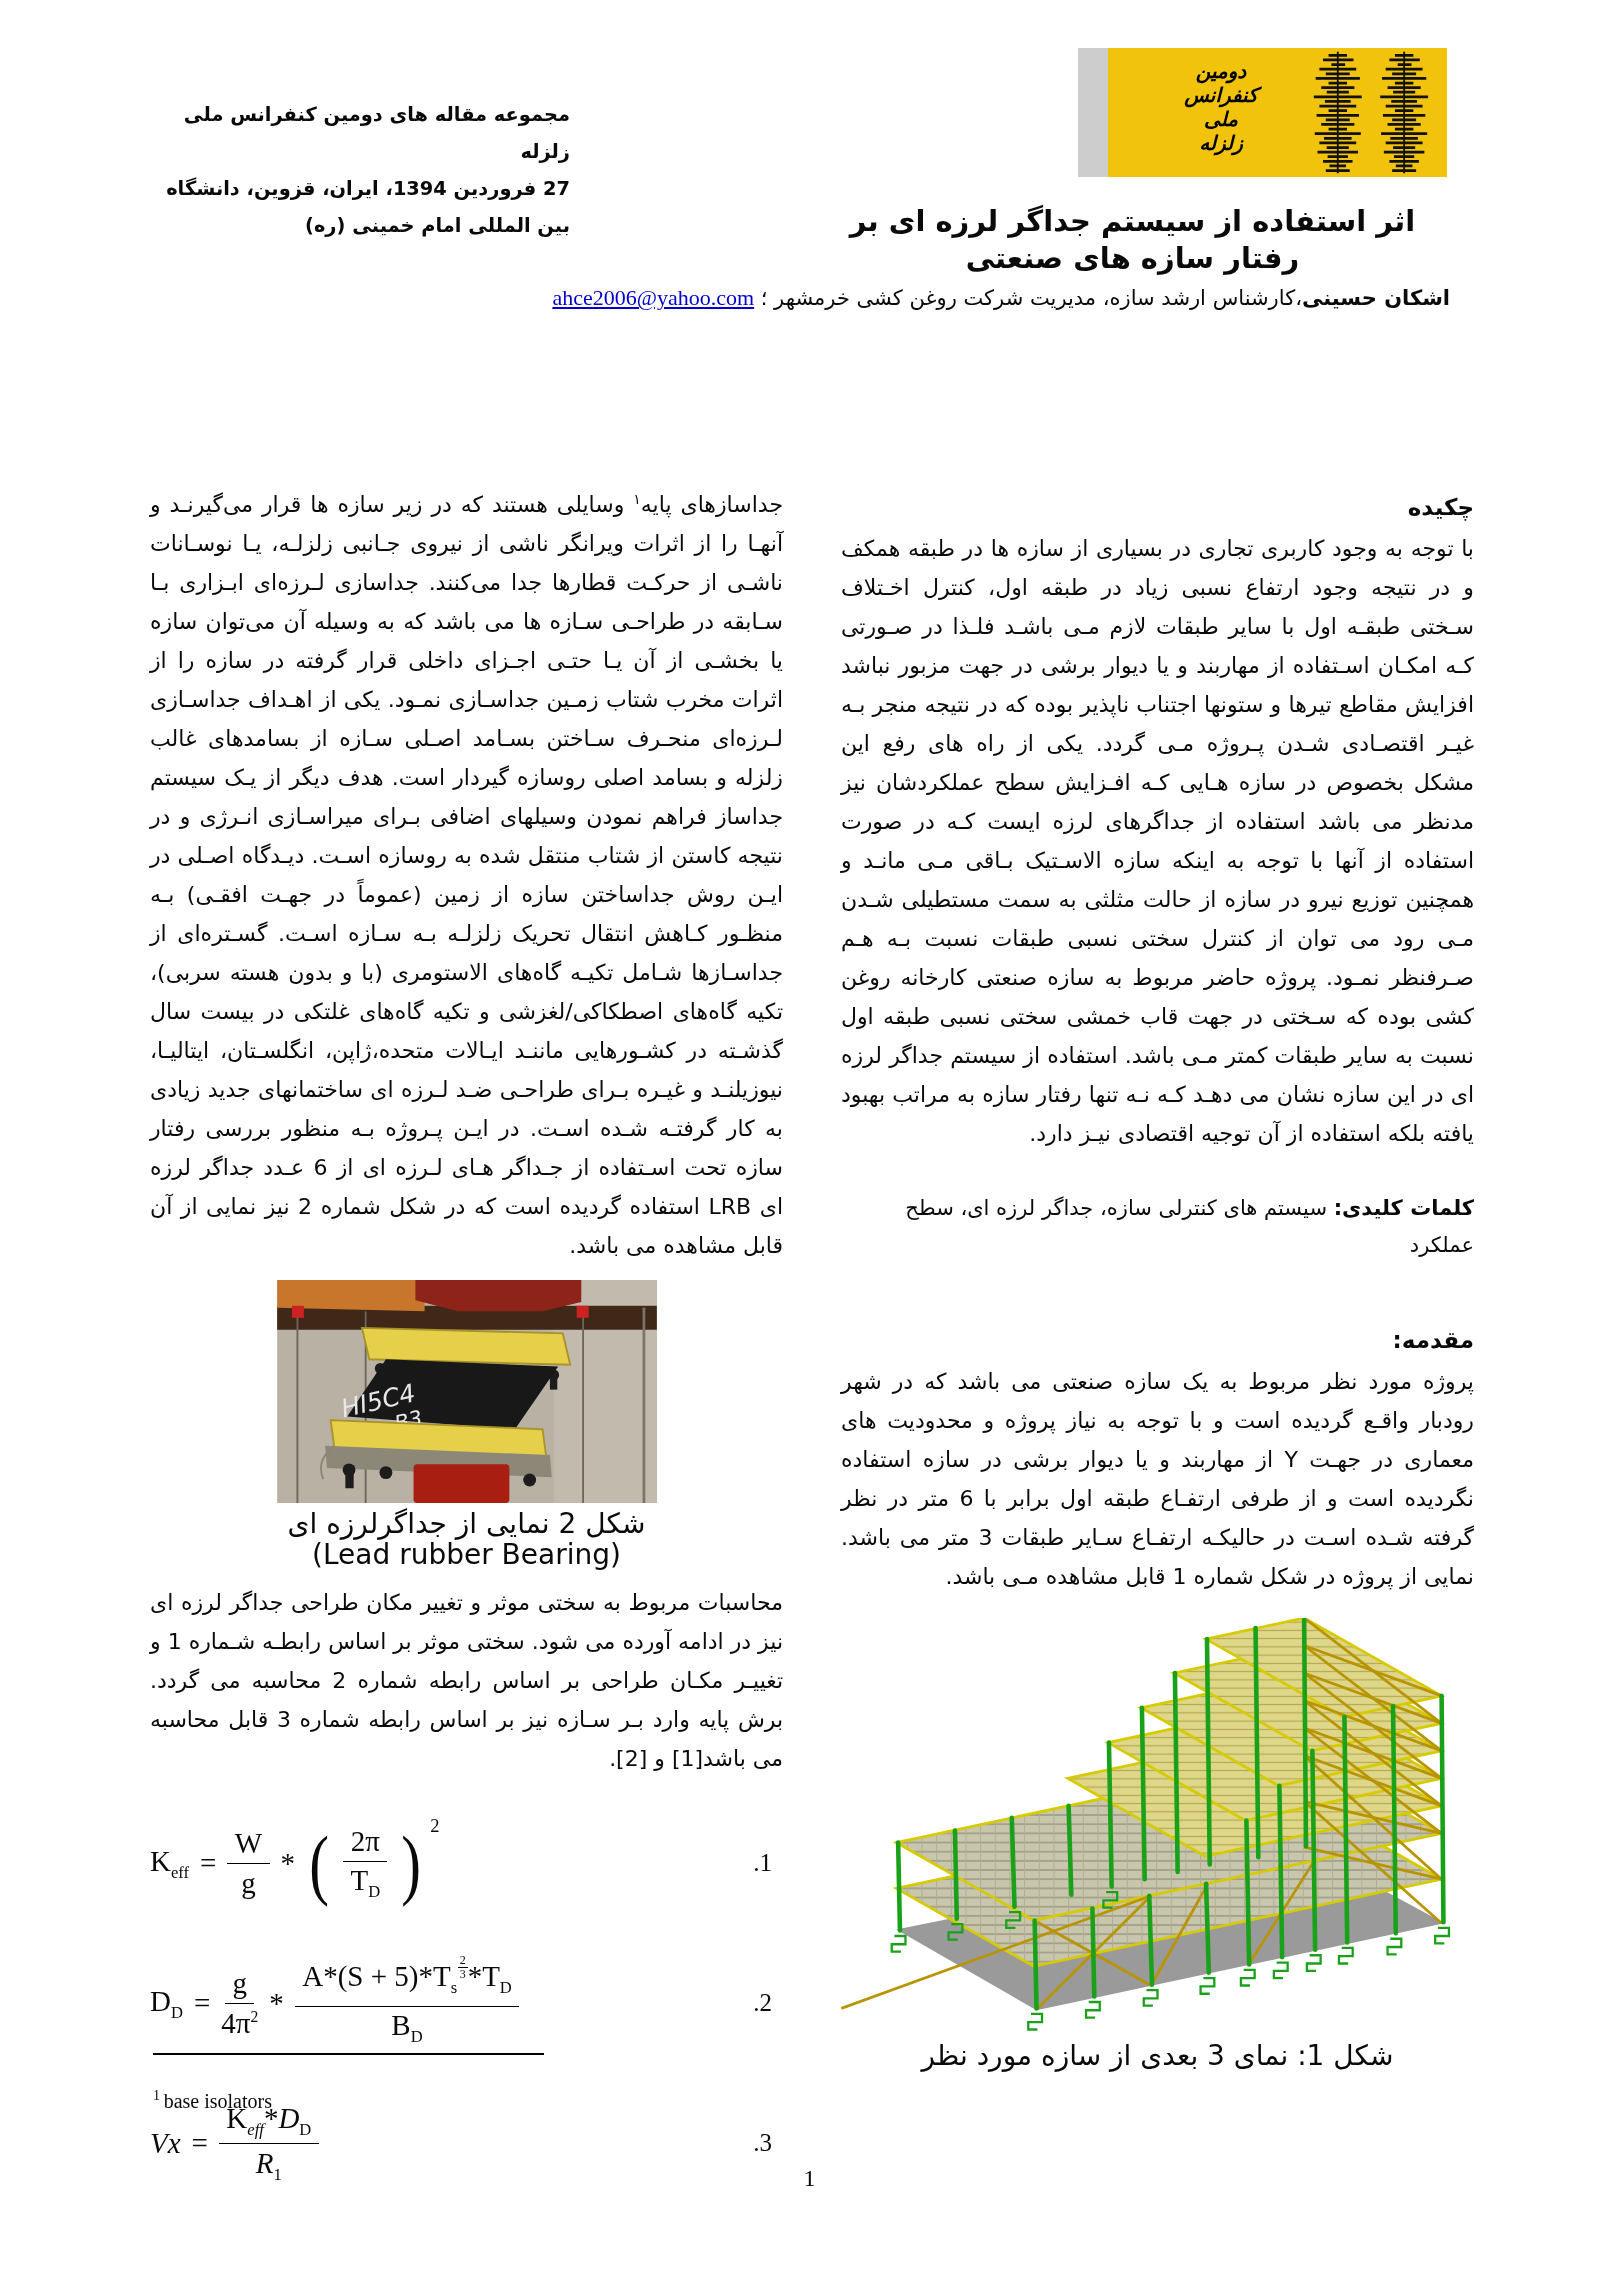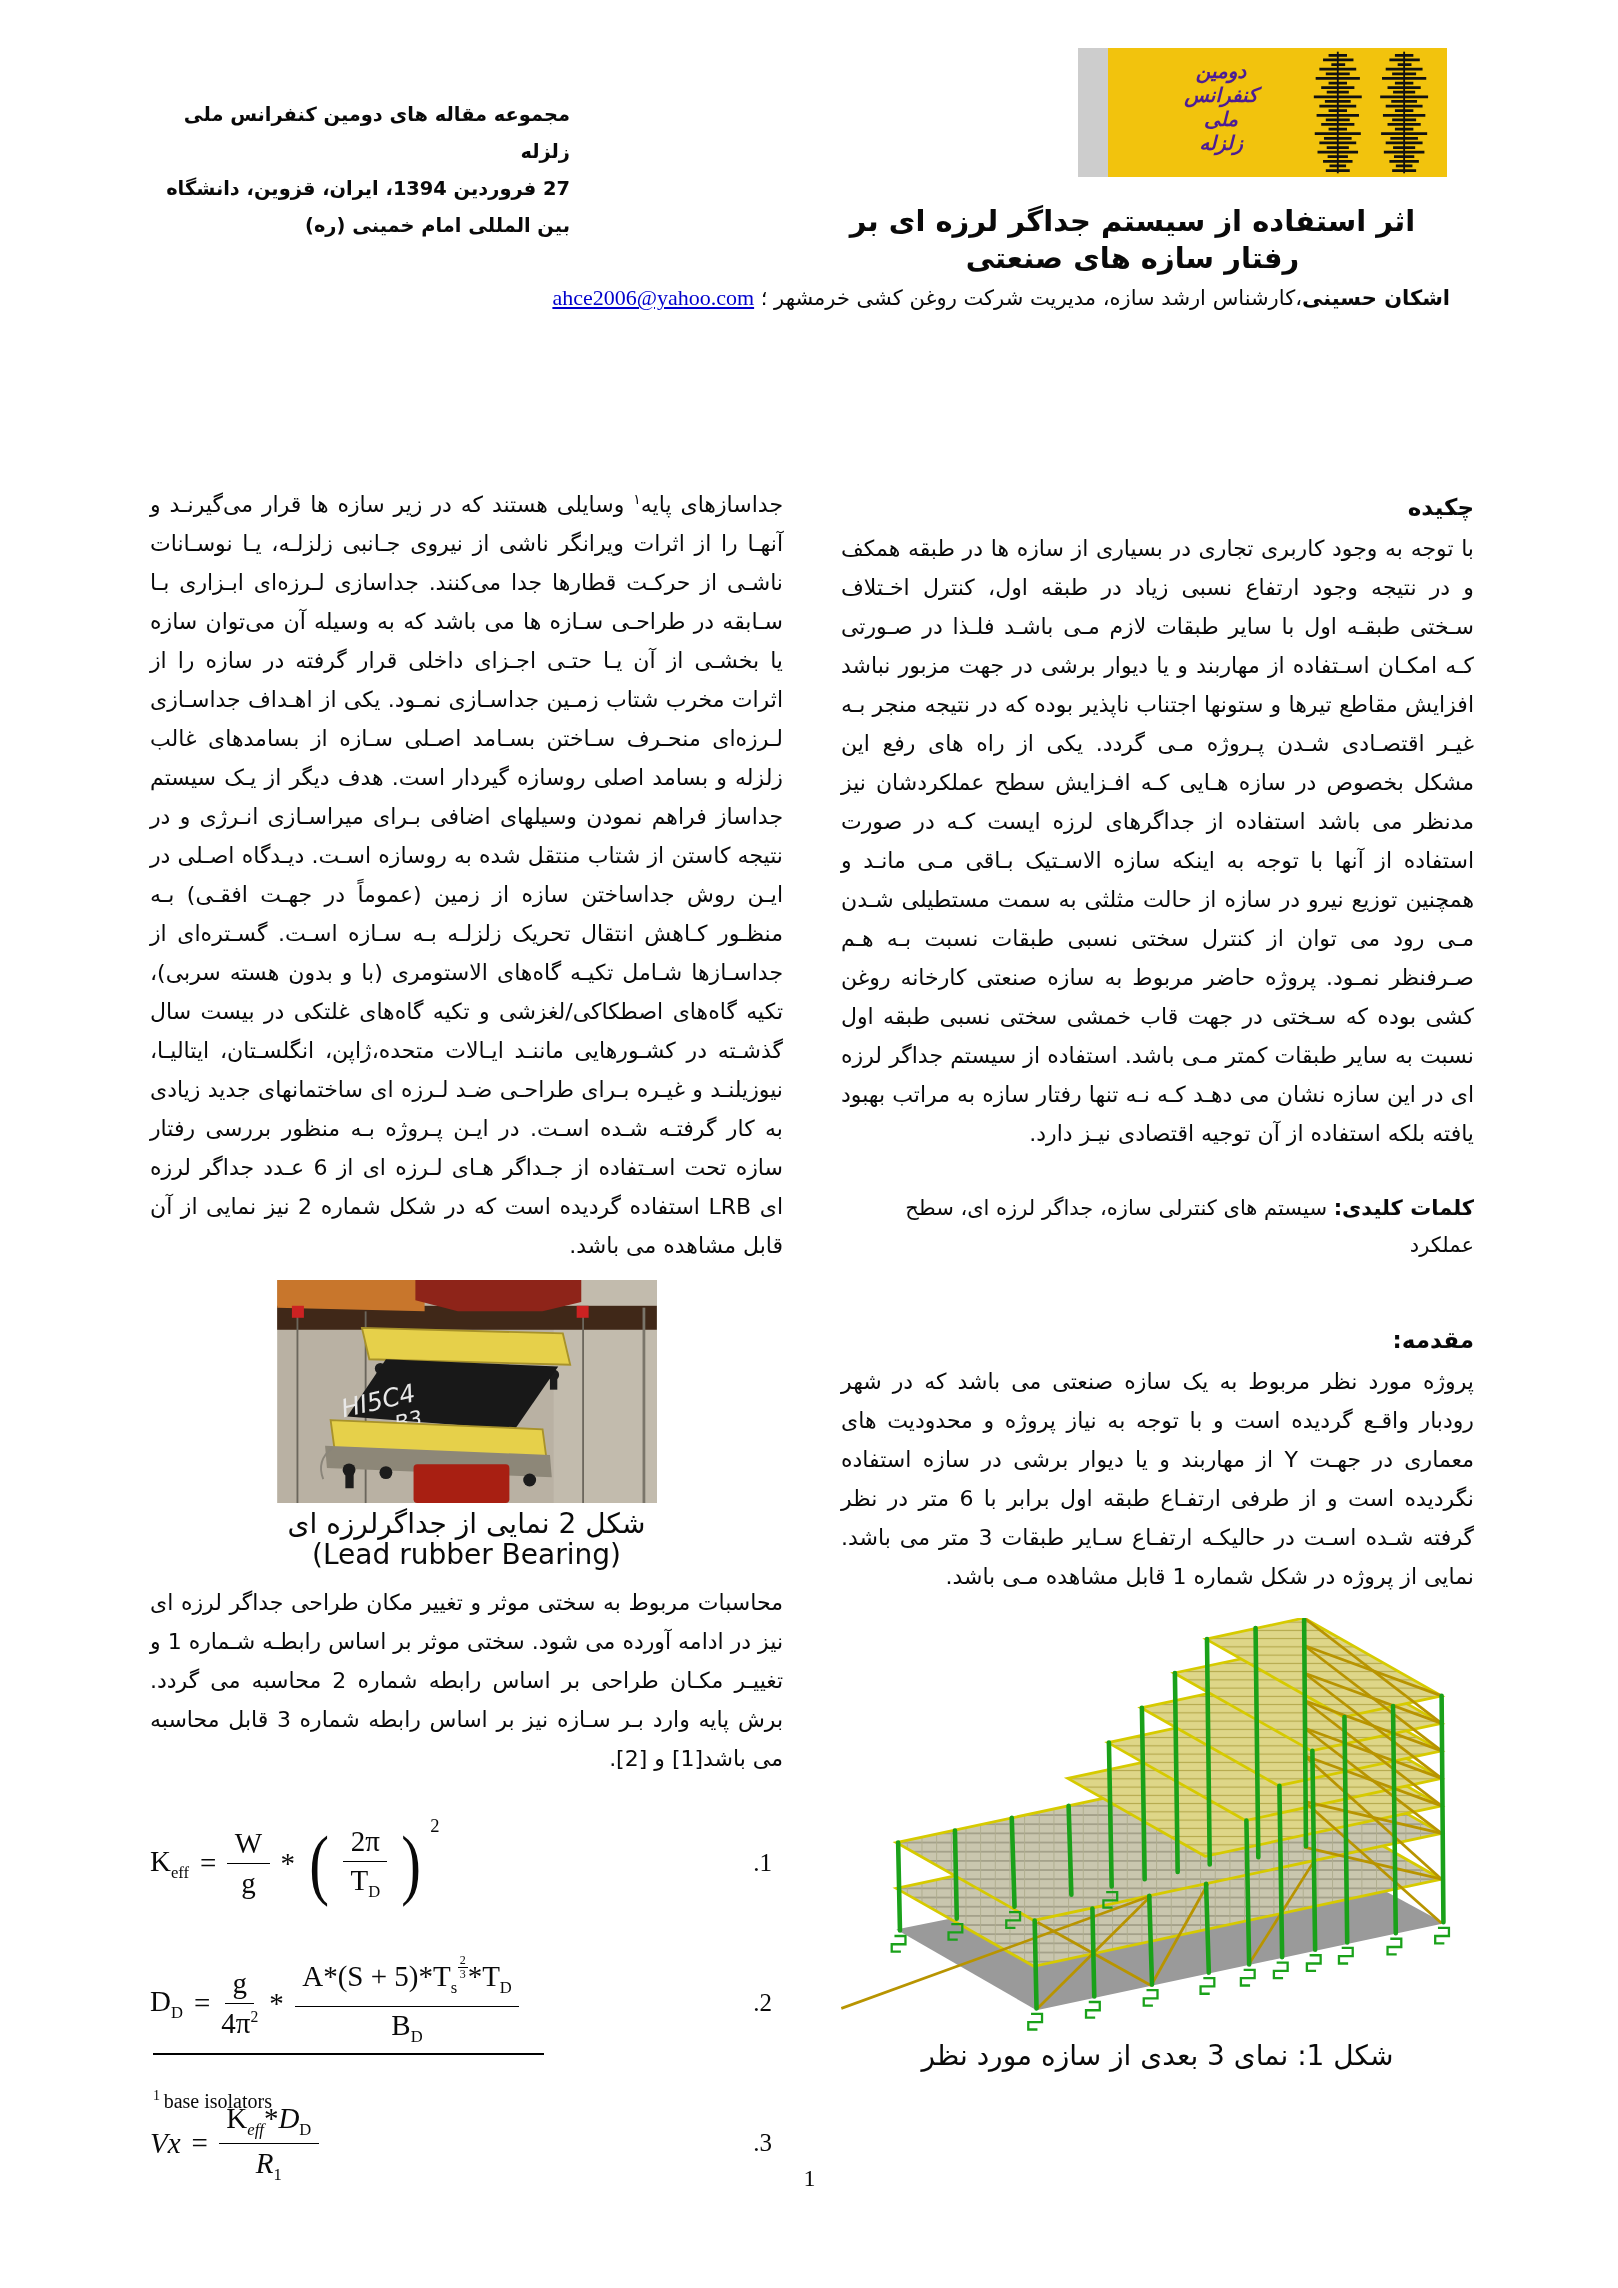--- a/index.html
+++ b/index.html
@@ -6,21 +6,21 @@
   .page{position:relative;width:1619px;height:2289px;background:#ffffff;
         font-family:"DejaVu Sans",sans-serif;color:#0a0a0a;direction:rtl;overflow:hidden;}
 
   
   .header-text{position:absolute;top:96px;left:129px;width:441px;text-align:right;
                font-weight:bold;font-size:19.4px;line-height:37px;}
   .logo{position:absolute;left:1078px;top:48px;width:369px;height:129px;display:flex;direction:ltr;}
   .logo-grey{width:29.5px;background:#cdcdcd;}
   .logo-yellow{flex:1;position:relative;background:#f2c30d;overflow:hidden;}
   .logo-text{position:absolute;left:26px;top:11px;width:175px;text-align:center;
-             font-weight:bold;font-style:italic;font-size:20px;line-height:24px;color:#4c1d95;direction:rtl;}
+             font-weight:bold;font-style:italic;font-size:20px;line-height:24px;color:#000000;direction:rtl;}
   .logo-seismo{position:absolute;right:5.5px;top:0;}
 
   
   .title{position:absolute;top:203px;left:812px;width:641px;text-align:center;
          font-size:29px;font-weight:bold;line-height:37px;}
   .authors{position:absolute;top:273px;left:88px;width:1362px;text-align:right;
            font-size:21px;line-height:50px;}
   .author-name{font-weight:bold;}
   .email{color:#0000cc;text-decoration:underline;direction:ltr;unicode-bidi:embed;
          font-family:"Liberation Serif",serif;font-size:22px;}

